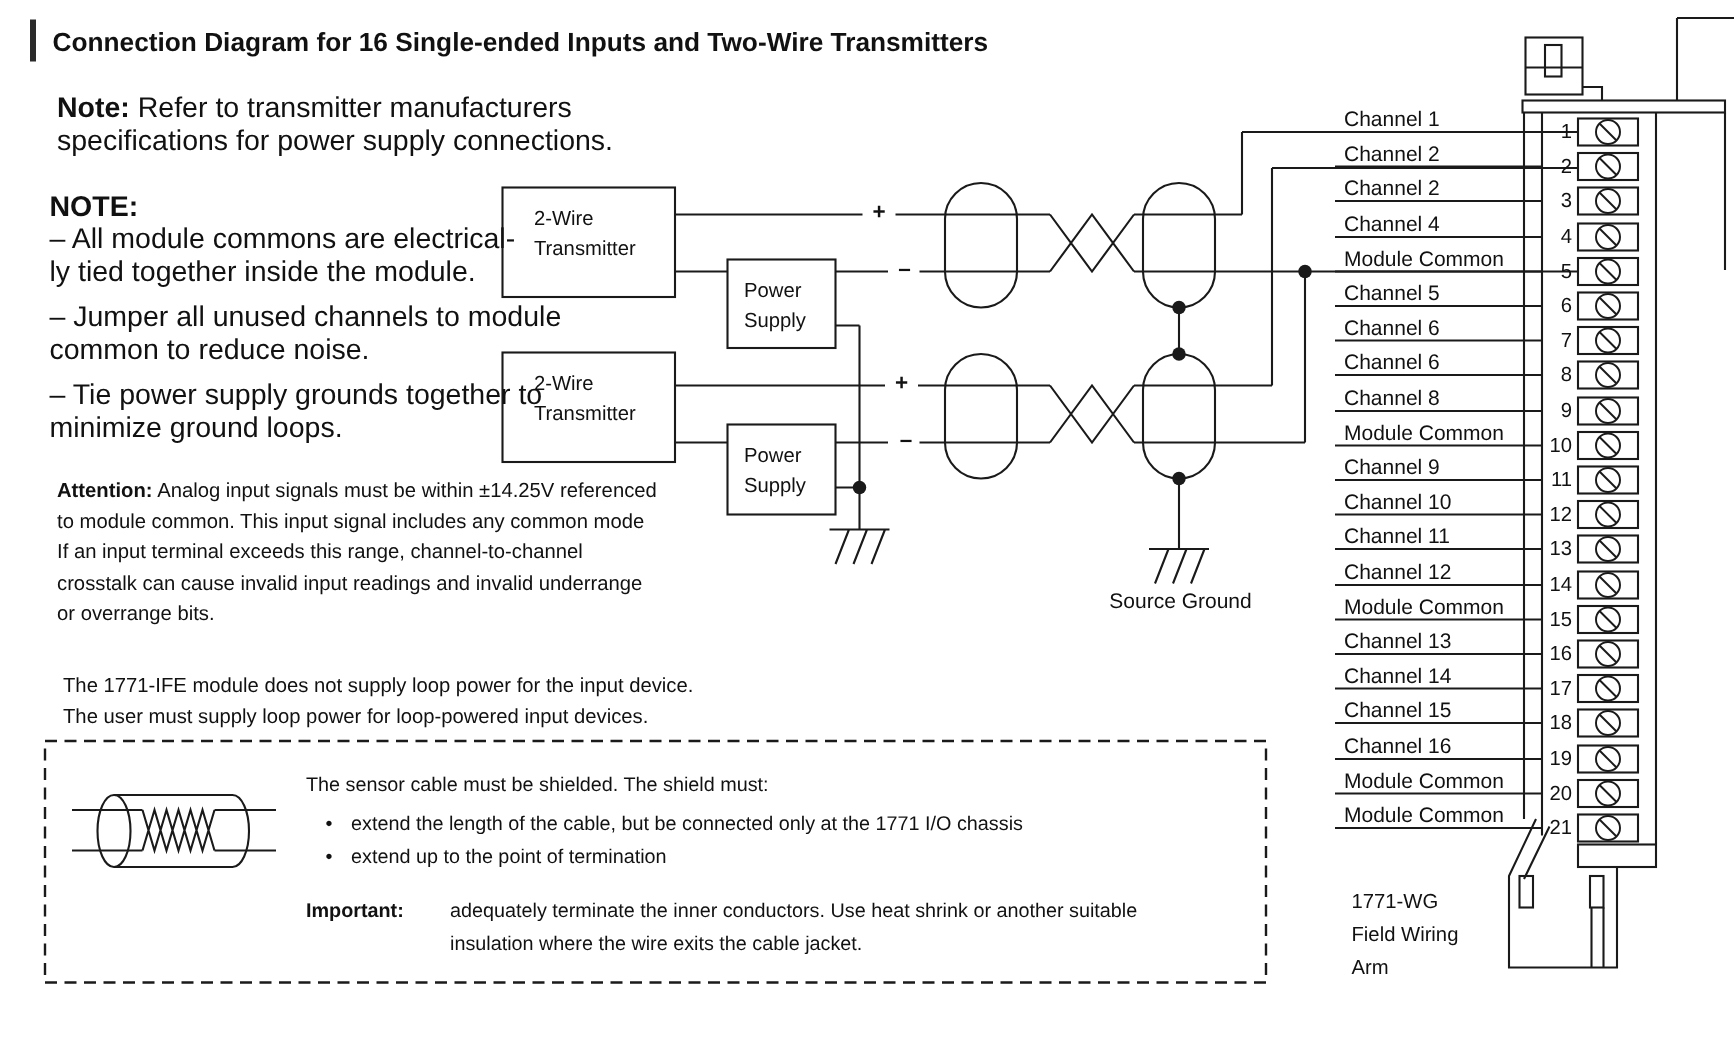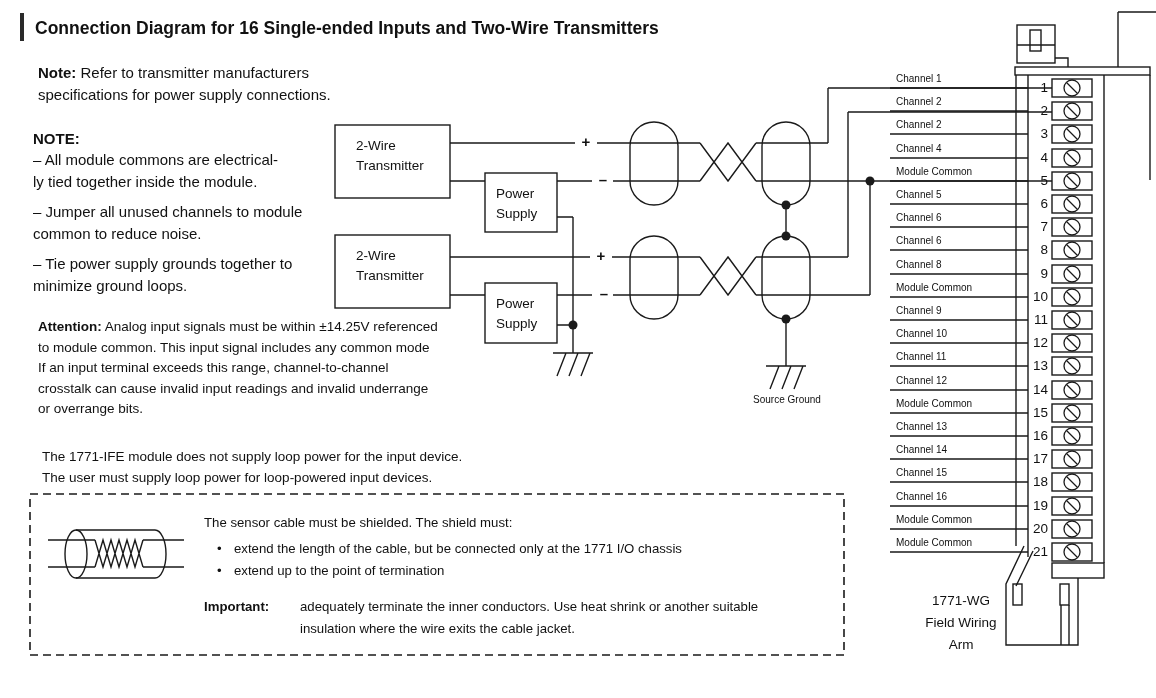--- a/index.html
+++ b/index.html
@@ -1,28 +1,28 @@
 <!DOCTYPE html>
 <html><head>
 <meta charset="utf-8">
 <style>
   html,body{margin:0;padding:0;background:#fff;}
   .page{position:relative;width:1156px;height:698px;background:#fff;overflow:hidden;
         font-family:"Liberation Sans",sans-serif;color:#111;}
   .abs{position:absolute;}
   .title{font-size:17.5px;font-weight:bold;white-space:nowrap;}
-  .t{font-size:15px;line-height:22px;white-space:nowrap;}
+  .t{font-size:19px;line-height:22px;white-space:nowrap;}
   .att{font-size:13.5px;line-height:20.5px;white-space:nowrap;}
   .b{font-weight:bold;}
   .boxlab{font-size:13.5px;line-height:20px;white-space:nowrap;}
   .pol{font-size:15px;font-weight:bold;width:18px;text-align:center;}
-  .ch{font-size:10px;height:18px;line-height:18px;white-space:nowrap;}
+  .ch{font-size:14px;height:18px;line-height:18px;white-space:nowrap;}
   .tn{font-size:13.5px;width:18px;height:18px;line-height:18px;text-align:right;}
   .sb{font-size:13.2px;line-height:22px;white-space:nowrap;}
-  .armlab{font-size:13.5px;line-height:22px;text-align:center;width:120px;}
+  .armlab{font-size:13.5px;line-height:22px;text-align:left;width:120px;}
   svg{position:absolute;left:0;top:0;pointer-events:none;}
 </style>
 </head>
 <body>
 
 <div class="page">
 
   <svg width="1156" height="698" viewBox="0 0 1156 698">
     <defs>
       <g id="screw">

